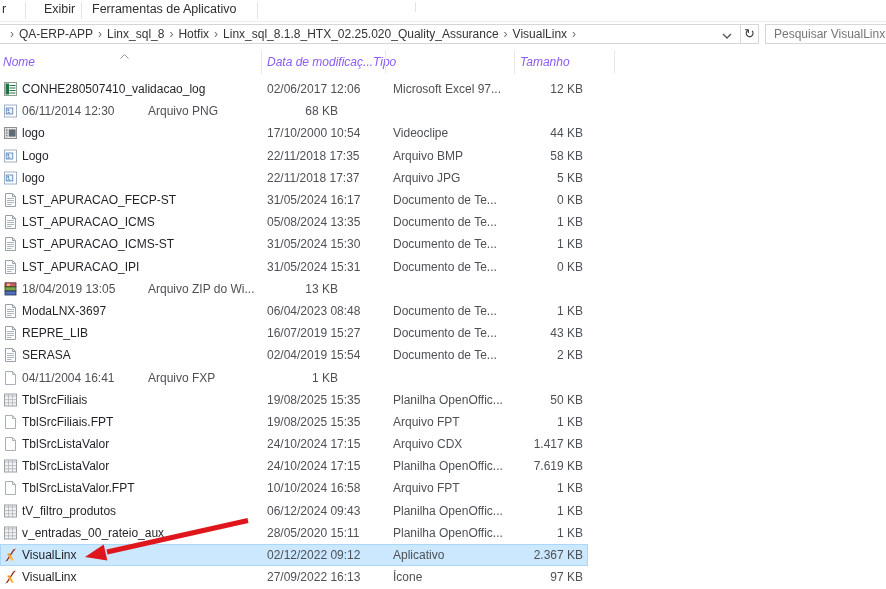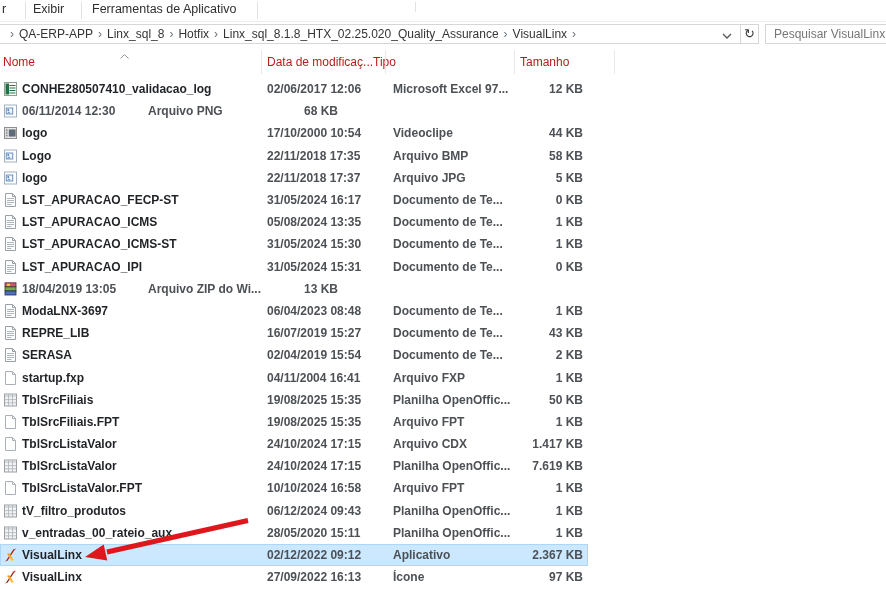--- a/index.html
+++ b/index.html
@@ -17,42 +17,42 @@
   #breadcrumb{position:absolute;left:12px;top:0;height:18px;line-height:18px;font-size:12px;color:#3a3a3a;white-space:nowrap;}
   .bc-sep{color:#6a737b;margin:0 5px;font-size:12px;}
   .bc-item{color:#343434;cursor:default;}
   .addr-dropdown{position:absolute;right:19px;top:0;width:25px;height:18px;text-align:center;}
   .addr-divider{position:absolute;right:17px;top:0;width:1px;height:18px;background:#d6d6d6;}
   .addr-refresh{position:absolute;right:0;top:0;width:17px;height:18px;font-size:13px;line-height:17px;text-align:center;color:#3c3c3c;}
   #searchbox{position:absolute;top:24px;left:765px;width:130px;height:18px;border:1px solid #d6d6d6;box-sizing:content-box;
     font-family:"Liberation Sans",sans-serif;font-size:12px;color:#333;padding:0 0 0 8px;outline:none;}
   #searchbox::placeholder{color:#767676;opacity:1;}
   
-  .col-header{position:absolute;top:48px;height:28px;line-height:28px;font-size:12px;color:#b91c1c;white-space:nowrap;cursor:default;}
+  .col-header{position:absolute;top:48px;height:28px;line-height:28px;font-size:12px;color:#8b5cf6;white-space:nowrap;cursor:default;font-style:italic;}
   .col-sep{position:absolute;top:50px;width:1px;height:24px;background:#e8e8e8;}
   #sort-chevron{position:absolute;left:120px;top:45px;}
   
-  #file-list{position:absolute;top:78px;left:0;width:588px;font-weight:bold;}
+  #file-list{position:absolute;top:78px;left:0;width:588px;}
   .row{height:22.2px;display:flex;align-items:center;font-size:12px;color:#4d5156;padding-right:5px;box-sizing:border-box;width:588px;}
   .row.selected{background:#cce8ff;box-shadow:inset 0 0 0 1px #abd7fa;}
   .icon-wrap{width:22px;padding-left:4px;box-sizing:border-box;display:flex;align-items:center;flex:0 0 22px;}
   .icon-wrap svg{display:block;}
   .c-name{width:245px;flex:0 0 245px;color:#1f2226;white-space:nowrap;overflow:hidden;}
   .c-date{width:126px;flex:0 0 126px;white-space:nowrap;}
   .c-type{width:121px;flex:0 0 121px;white-space:nowrap;overflow:hidden;}
   .c-size{width:69px;flex:0 0 69px;text-align:right;white-space:nowrap;}
   
   #arrow-overlay{position:absolute;top:0;left:0;width:886px;height:589px;pointer-events:none;z-index:6;}
 </style>
 </head>
 <body>
 
 <div id="menubar">
   <span class="menu-label" style="left:2px">r</span>
-  <span class="menu-label" style="left:33px">Exibir</span>
+  <span class="menu-label" style="left:44px">Exibir</span>
   <span class="menu-label" style="left:92px">Ferramentas de Aplicativo</span>
   <span class="menu-divider" style="left:25px"></span>
   <span class="menu-divider" style="left:81px"></span>
   <span class="menu-divider" style="left:257px"></span>
   <span class="menu-divider" style="left:415px;height:10px"></span>
 </div>
 
 <div id="addressbar">
   <div id="breadcrumb"><span class="bc-sep">›</span><span class="bc-item">QA-ERP-APP</span><span class="bc-sep">›</span><span class="bc-item">Linx_sql_8</span><span class="bc-sep">›</span><span class="bc-item">Hotfix</span><span class="bc-sep">›</span><span class="bc-item">Linx_sql_8.1.8_HTX_02.25.020_Quality_Assurance</span><span class="bc-sep">›</span><span class="bc-item">VisualLinx</span><span class="bc-sep">›</span></div>
   <div class="addr-dropdown">
@@ -297,21 +297,20 @@
       <span class="c-type">Documento de Te...</span>
       <span class="c-size">2 KB</span>
     </div>
     <div class="row">
       <span class="icon-wrap">
         <svg width="13" height="14" viewBox="0 0 13 14">
           <path d="M1.5 0.5 h7 l3 3 v10 h-10 z" fill="#fff" stroke="#aab0b8"></path>
           <path d="M8.5 0.5 v3 h3" fill="none" stroke="#aab0b8"></path>
         </svg>
       </span>
-      <span class="c-name">startup.fxp</span>
       <span class="c-date">04/11/2004 16:41</span>
       <span class="c-type">Arquivo FXP</span>
       <span class="c-size">1 KB</span>
     </div>
     <div class="row">
       <span class="icon-wrap">
         <svg width="13" height="14" viewBox="0 0 13 14">
           <rect x="0.5" y="1" width="12" height="12" fill="#f2f3f4" stroke="#9aa0a6"></rect>
           <rect x="1" y="1.5" width="11" height="2.3" fill="#d4d7da"></rect>
           <g stroke="#aeb3b8" stroke-width="0.8">

